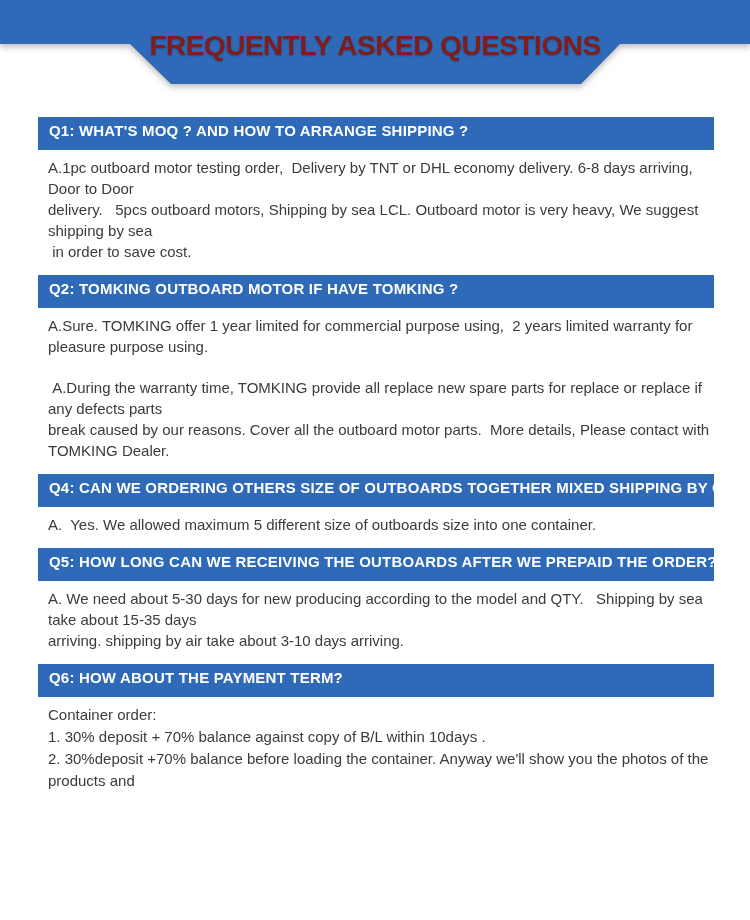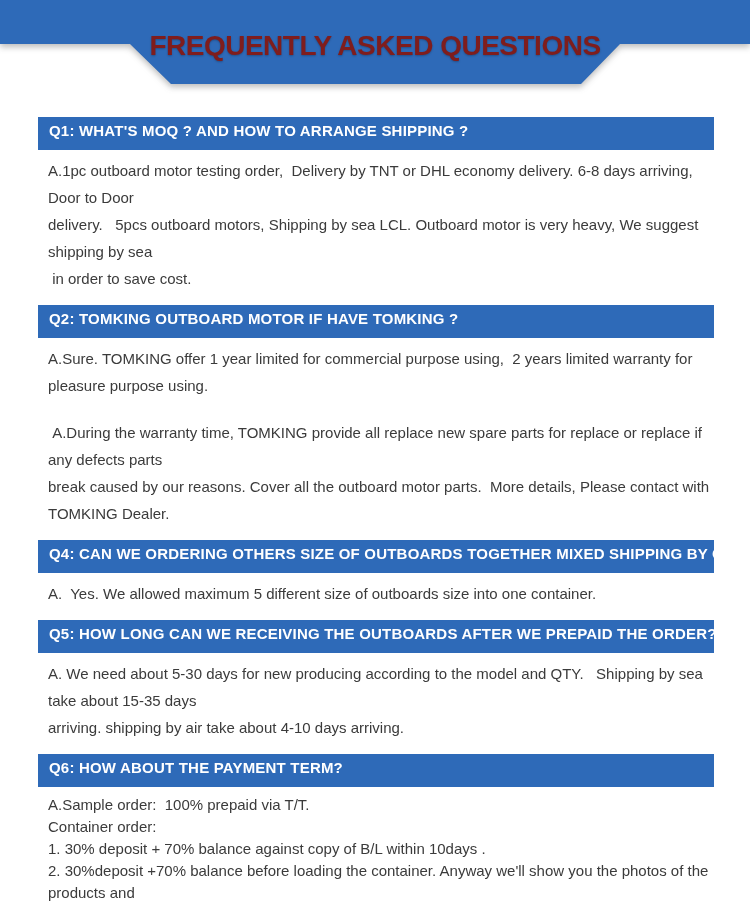--- a/index.html
+++ b/index.html
@@ -56,21 +56,21 @@
   }
   .q-text {
     font-size: 15px;
     font-weight: bold;
     letter-spacing: 0.2px;
   }
   .answer {
     padding: 7px 4px 13px 10px;
     color: #3b3b3b;
     font-size: 15px;
-    line-height: 27px;
+    line-height: 21px;
   }
   .answer .answer-line { white-space: pre-wrap; }
   
   .faq-item:nth-child(6) .answer { line-height: 22px; padding-bottom: 12px; }
 </style>
 </head>
 <body>
 
 <div class="page">
 
@@ -115,30 +115,29 @@
           <div class="answer-line">A.  Yes. We allowed maximum 5 different size of outboards size into one container.</div>
         </div>
   </section>
 
   <section class="faq-item">
     <div class="q-bar">
       <span class="q-text">Q5: HOW LONG CAN WE RECEIVING THE OUTBOARDS AFTER WE PREPAID THE ORDER?</span>
     </div>
     <div class="answer">
           <div class="answer-line">A. We need about 5-30 days for new producing according to the model and QTY.   Shipping by sea take about 15-35 days</div>
-          <div class="answer-line">arriving. shipping by air take about 4-10 days arriving.</div>
+          <div class="answer-line">arriving. shipping by air take about 3-10 days arriving.</div>
         </div>
   </section>
 
   <section class="faq-item">
     <div class="q-bar">
       <span class="q-text">Q6: HOW ABOUT THE PAYMENT TERM?</span>
     </div>
     <div class="answer">
-          <div class="answer-line">A.Sample order:  100% prepaid via T/T.</div>
           <div class="answer-line">Container order:</div>
           <div class="answer-line">1. 30% deposit + 70% balance against copy of B/L within 10days .</div>
           <div class="answer-line">2. 30%deposit +70% balance before loading the container. Anyway we'll show you the photos of the products and</div>
         </div>
   </section>
 
 </main>
 
 </div>
 

